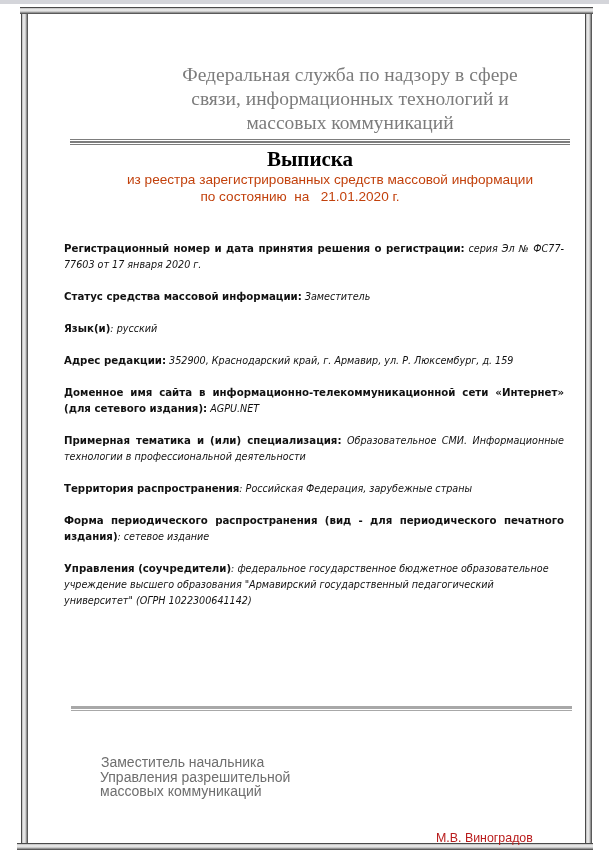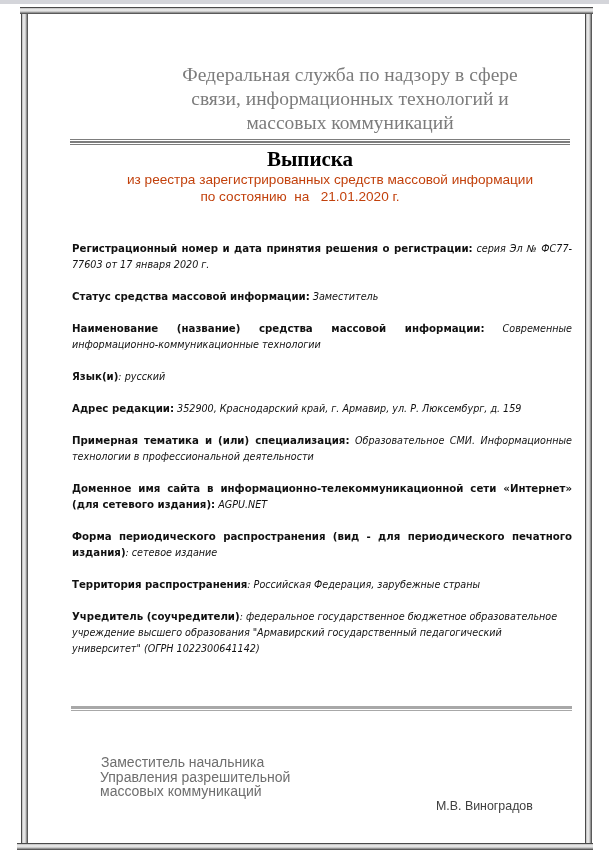--- a/index.html
+++ b/index.html
@@ -41,42 +41,42 @@
       font-family: "Liberation Serif", serif; font-weight: bold;
       font-size: 21px; line-height: 24px; color: #000;
     }
     .subtitle {
       position: absolute; left: 60px; top: 171px; width: 540px; text-align: center;
       font-size: 13.6px; line-height: 17px; color: #c2410c;
     }
     .subtitle2 { top: 188px; left: 100px; width: 400px; text-align: center; }
 
     .fields {
-      position: absolute; left: 72px; top: 241px; width: 500px;
+      position: absolute; left: 64px; top: 241px; width: 500px;
       font-family: "DejaVu Sans", sans-serif; color: #111;
     }
     .field {
       font-size: 10.2px; line-height: 16px; margin-bottom: 16px;
       text-align: justify;
     }
     .field .label { font-weight: bold; }
     .field .value { font-style: italic; font-size: 9.6px; }
 
     .rule-bottom {
       position: absolute; left: 71px; top: 706px; width: 501px; height: 5px;
       background: linear-gradient(to bottom, #a8a8a8 0, #a8a8a8 3px, #fff 3px, #fff 4px, #a8a8a8 4px, #a8a8a8 5px);
     }
     .signer {
       position: absolute; left: 100px; top: 755px; width: 260px;
       font-size: 14px; line-height: 14.6px; color: #6e6e6e;
     }
     .signer-line1 { padding-left: 1px; }
     .signer-name {
-      position: absolute; left: 436px; top: 799px;
-      font-size: 12.4px; line-height: 14.6px; color: #404040;
+      position: absolute; left: 436px; top: 831px;
+      font-size: 12.4px; line-height: 14.6px; color: #b91c1c;
     }
   </style>
 </head>
 <body>
 
 <div class="topband"></div>
 
 <div class="hbar frame-top"></div>
 <div class="vbar frame-left"></div>
 <div class="vbar frame-right"></div>
@@ -90,28 +90,27 @@
 
 <div class="rule-top"></div>
 
 <div class="title">Выписка</div>
 <div class="subtitle">из реестра зарегистрированных средств массовой информации</div>
 <div class="subtitle subtitle2" style="white-space:pre;">по состоянию  на   21.01.2020 г.</div>
 
 <div class="fields">
   <div class="field"><span class="label">Регистрационный номер и дата принятия решения о регистрации:</span><span class="value"> серия Эл  № ФС77-77603 от 17   января  2020 г.</span></div>
   <div class="field"><span class="label">Статус средства массовой информации:</span><span class="value"> Заместитель</span></div>
-  <div class="field"><span class="label">Наименование (название) средства массовой информации:</span><span class="value"> Современные информационно-коммуникационные технологии</span></div>
   <div class="field"><span class="label">Язык(и)</span><span class="value">: русский</span></div>
   <div class="field"><span class="label">Адрес  редакции:</span><span class="value"> 352900, Краснодарский край, г. Армавир, ул. Р. Люксембург, д. 159</span></div>
+  <div class="field"><span class="label">Доменное имя сайта в информационно-телекоммуникационной сети «Интернет» (для сетевого издания):</span><span class="value"> AGPU.NET</span></div>
   <div class="field"><span class="label">Примерная тематика и (или) специализация:</span><span class="value"> Образовательное СМИ. Информационные технологии в профессиональной деятельности</span></div>
-  <div class="field"><span class="label">Доменное имя сайта в информационно-телекоммуникационной сети «Интернет» (для сетевого издания):</span><span class="value"> AGPU.NET</span></div>
+  <div class="field"><span class="label">Территория  распространения</span><span class="value">: Российская Федерация, зарубежные страны</span></div>
   <div class="field"><span class="label">Форма периодического распространения (вид - для периодического печатного издания)</span><span class="value">: сетевое издание</span></div>
-  <div class="field"><span class="label">Территория  распространения</span><span class="value">: Российская Федерация, зарубежные страны</span></div>
-  <div class="field" style="text-align:left;"><span class="label">Учредитель (соучредители)</span><span class="value">:  федеральное государственное бюджетное образовательное учреждение высшего образования "Армавирский государственный педагогический университет" (ОГРН 1022300641142)</span></div>
+  <div class="field" style="text-align:left;"><span class="label">Управления (соучредители)</span><span class="value">:  федеральное государственное бюджетное образовательное учреждение высшего образования "Армавирский государственный педагогический университет" (ОГРН 1022300641142)</span></div>
 </div>
 
 <div class="rule-bottom"></div>
 
 <div class="signer">
   <div class="signer-line1">Заместитель начальника</div>
   <div>Управления разрешительной</div>
   <div>массовых коммуникаций</div>
 </div>
 <div class="signer-name">М.В. Виноградов</div>

